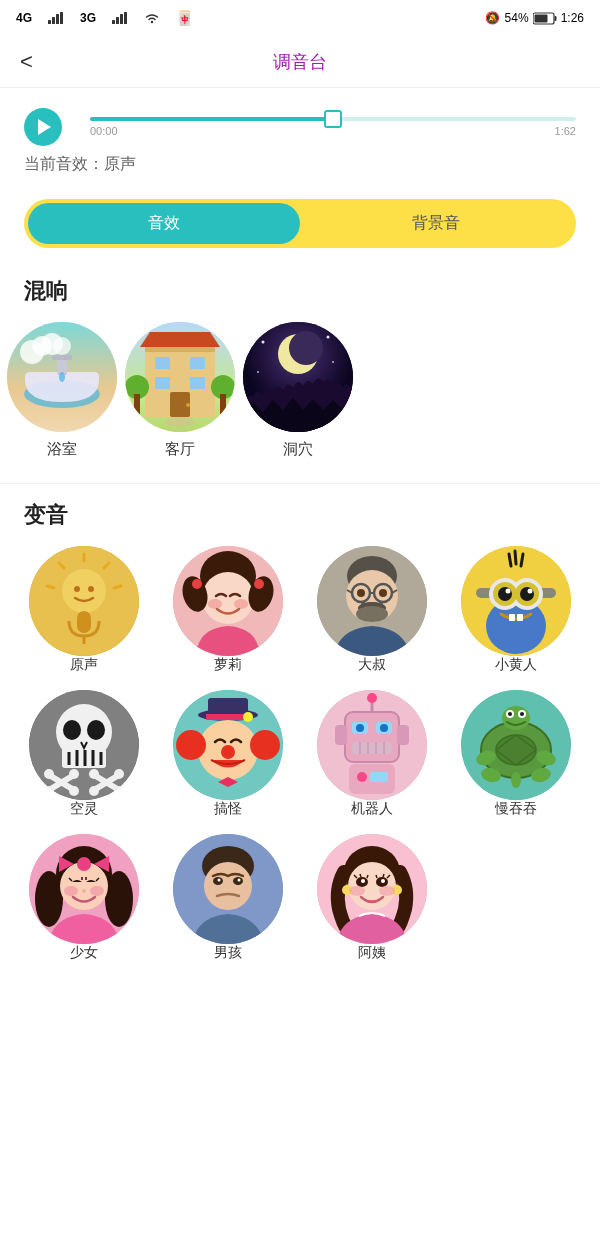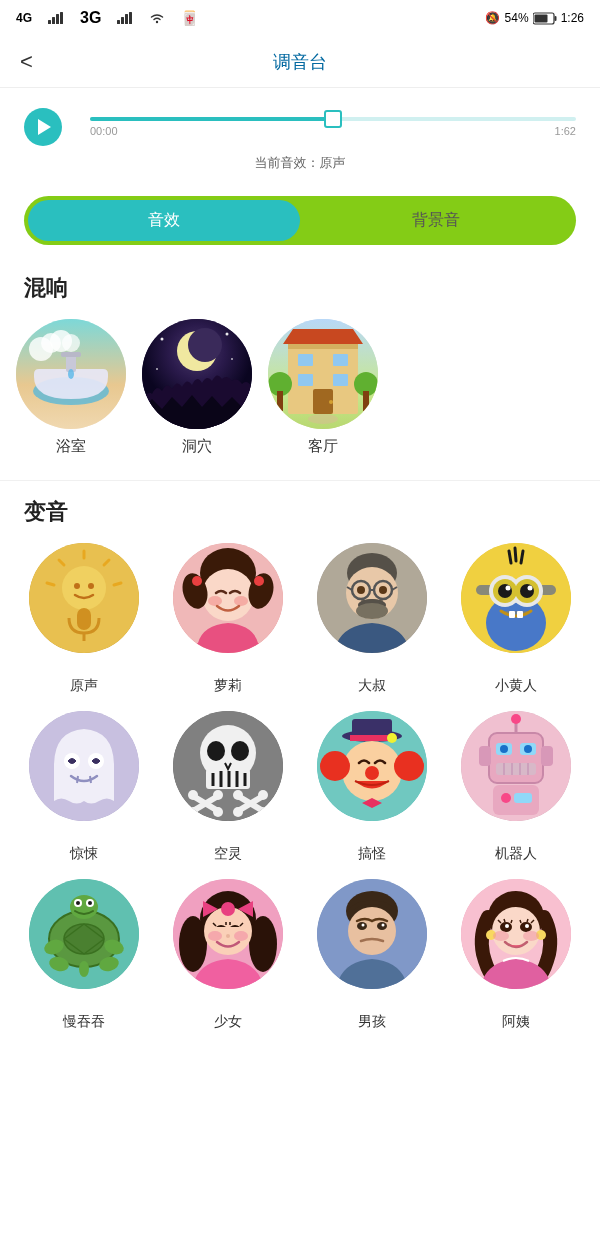--- a/index.html
+++ b/index.html
@@ -40,21 +40,21 @@
       color: #333;
       cursor: pointer;
       position: absolute;
       left: 20px;
     }
     .header-title {
       flex: 1;
       text-align: center;
       font-size: 18px;
       font-weight: 500;
-      color: #0369a1;
+      color: #a21caf;
     }
 
     
     .player-section {
       padding: 20px 24px 10px;
     }
     .player-controls {
       display: flex;
       align-items: center;
       gap: 28px;
@@ -108,30 +108,30 @@
       cursor: pointer;
     }
     .time-labels {
       display: flex;
       justify-content: space-between;
       font-size: 11px;
       color: #999;
       margin-top: 4px;
     }
     .current-effect {
-      text-align: center;
-      font-size: 13px;
+      text-align: left;
+      font-size: 16px;
       color: #666;
       margin: 6px 0 14px;
     }
 
     
     .tab-switch {
       display: flex;
-      background: #84cc16;
+      background: #fde047;
       border-radius: 30px;
       padding: 4px;
       margin: 0 24px 20px;
     }
     .tab-item {
       flex: 1;
       text-align: center;
       padding: 10px 0;
       border-radius: 25px;
       font-size: 16px;
@@ -151,22 +151,22 @@
     .section-title {
       font-size: 22px;
       font-weight: bold;
       color: #222;
       padding: 8px 24px 16px;
     }
 
     
     .reverb-grid {
       display: flex;
-      gap: 16px;
-      padding: 0 16px 20px;
+      gap: 8px;
+      padding: 0 7px 20px;
     }
     .reverb-item {
       display: flex;
       flex-direction: column;
       align-items: center;
       gap: 8px;
       cursor: pointer;
     }
     .reverb-circle {
       width: 110px;
@@ -184,21 +184,21 @@
     .voice-grid {
       display: grid;
       grid-template-columns: repeat(4, 1fr);
       gap: 16px 8px;
       padding: 0 16px 30px;
     }
     .voice-item {
       display: flex;
       flex-direction: column;
       align-items: center;
-      gap: 24px;
+      gap: 0;
       cursor: pointer;
     }
     .voice-circle {
       width: 110px;
       height: 110px;
       border-radius: 50%;
       overflow: hidden;
       background: #eee;
     }
     .voice-label {
@@ -230,21 +230,21 @@
 
 <div class="status-bar">
   <div class="status-left">
     <span style="font-size:12px;font-weight:600;">4G</span>
     <svg width="16" height="12" viewBox="0 0 16 12">
       <rect x="0" y="8" width="3" height="4" fill="#333" rx="0.5"></rect>
       <rect x="4" y="5" width="3" height="7" fill="#333" rx="0.5"></rect>
       <rect x="8" y="2" width="3" height="10" fill="#333" rx="0.5"></rect>
       <rect x="12" y="0" width="3" height="12" fill="#333" rx="0.5"></rect>
     </svg>
-    <span style="font-size:16px;font-weight:600;">3G</span>
+    <span style="font-size:12px;font-weight:600;">3G</span>
     <svg width="16" height="12" viewBox="0 0 16 12">
       <rect x="0" y="8" width="3" height="4" fill="#333" rx="0.5"></rect>
       <rect x="4" y="5" width="3" height="7" fill="#333" rx="0.5"></rect>
       <rect x="8" y="2" width="3" height="10" fill="#333" rx="0.5"></rect>
       <rect x="12" y="0" width="3" height="12" fill="#333" rx="0.5"></rect>
     </svg>
     <svg width="16" height="12" viewBox="0 0 16 12">
       <path d="M8 10 L8 10" stroke="#333" stroke-width="2" stroke-linecap="round"></path>
       <path d="M5 7.5 Q8 5 11 7.5" stroke="#333" stroke-width="1.5" fill="none" stroke-linecap="round"></path>
       <path d="M2.5 5 Q8 1 13.5 5" stroke="#333" stroke-width="1.5" fill="none" stroke-linecap="round"></path>
@@ -321,20 +321,56 @@
         <circle cx="25" cy="30" r="12" fill="#fff" opacity="0.8"></circle>
         <circle cx="35" cy="24" r="10" fill="#fff" opacity="0.8"></circle>
         <circle cx="45" cy="22" r="11" fill="#fff" opacity="0.8"></circle>
         <circle cx="55" cy="24" r="9" fill="#fff" opacity="0.7"></circle>
       </svg>
     </div>
     <span class="reverb-label">浴室</span>
   </div>
 
   <div class="reverb-item">
+    <div class="reverb-circle reverb-livingroom">
+      <svg width="110" height="110" viewBox="0 0 110 110">
+        <defs>
+          <linearGradient id="bg-living" x1="0" y1="0" x2="0" y2="1">
+            <stop offset="0%" stop-color="#b8d8f8"></stop>
+            <stop offset="65%" stop-color="#c8e890"></stop>
+            <stop offset="100%" stop-color="#b8d870"></stop>
+          </linearGradient>
+        </defs>
+        <rect x="0" y="0" width="110" height="110" fill="url(#bg-living)"></rect>
+
+        <rect x="20" y="25" width="70" height="70" fill="#e8c880" rx="2"></rect>
+        <rect x="20" y="20" width="70" height="10" fill="#d4b060"></rect>
+
+        <polygon points="15,25 95,25 85,10 25,10" fill="#c84820"></polygon>
+
+        <rect x="30" y="35" width="15" height="12" fill="#90c8f0" rx="1"></rect>
+        <rect x="65" y="35" width="15" height="12" fill="#90c8f0" rx="1"></rect>
+        <rect x="30" y="55" width="15" height="12" fill="#90c8f0" rx="1"></rect>
+        <rect x="65" y="55" width="15" height="12" fill="#90c8f0" rx="1"></rect>
+
+        <rect x="45" y="70" width="20" height="25" fill="#a06820" rx="2"></rect>
+        <circle cx="63" cy="83" r="2" fill="#d4a030"></circle>
+
+        <ellipse cx="55" cy="100" rx="15" ry="5" fill="#d4c090" opacity="0.6"></ellipse>
+
+        <circle cx="12" cy="65" r="12" fill="#60b030"></circle>
+        <rect x="9" y="72" width="6" height="20" fill="#804010"></rect>
+        <circle cx="98" cy="65" r="12" fill="#60b030"></circle>
+        <rect x="95" y="72" width="6" height="20" fill="#804010"></rect>
+      </svg>
+    </div>
+    <span class="reverb-label">客厅</span>
+  </div>
+
+  <div class="reverb-item">
     <div class="reverb-circle reverb-cave">
       <svg width="110" height="110" viewBox="0 0 110 110">
         <defs>
           <radialGradient id="bg-cave" cx="50%" cy="30%">
             <stop offset="0%" stop-color="#4a3a6b"></stop>
             <stop offset="50%" stop-color="#2a1a4b"></stop>
             <stop offset="100%" stop-color="#0a0520"></stop>
           </radialGradient>
         </defs>
         <rect x="0" y="0" width="110" height="110" fill="url(#bg-cave)"></rect>
@@ -348,56 +384,20 @@
         <circle cx="15" cy="50" r="1" fill="#fff" opacity="0.7"></circle>
 
         <path d="M0 85 Q5 70 10 75 Q15 65 20 72 Q25 62 30 70 Q35 60 40 68 Q45 58 50 66 Q55 55 60 64 Q65 55 70 62 Q75 52 80 60 Q85 55 90 62 Q95 58 100 65 Q105 60 110 68 L110 110 L0 110 Z" fill="#1a0a30"></path>
 
         <path d="M0 90 L10 80 L20 90 L30 78 L40 88 L50 76 L60 88 L70 77 L80 88 L90 78 L100 88 L110 80 L110 110 L0 110 Z" fill="#0a0518"></path>
       </svg>
     </div>
     <span class="reverb-label">洞穴</span>
   </div>
 
-  <div class="reverb-item">
-    <div class="reverb-circle reverb-livingroom">
-      <svg width="110" height="110" viewBox="0 0 110 110">
-        <defs>
-          <linearGradient id="bg-living" x1="0" y1="0" x2="0" y2="1">
-            <stop offset="0%" stop-color="#b8d8f8"></stop>
-            <stop offset="65%" stop-color="#c8e890"></stop>
-            <stop offset="100%" stop-color="#b8d870"></stop>
-          </linearGradient>
-        </defs>
-        <rect x="0" y="0" width="110" height="110" fill="url(#bg-living)"></rect>
-
-        <rect x="20" y="25" width="70" height="70" fill="#e8c880" rx="2"></rect>
-        <rect x="20" y="20" width="70" height="10" fill="#d4b060"></rect>
-
-        <polygon points="15,25 95,25 85,10 25,10" fill="#c84820"></polygon>
-
-        <rect x="30" y="35" width="15" height="12" fill="#90c8f0" rx="1"></rect>
-        <rect x="65" y="35" width="15" height="12" fill="#90c8f0" rx="1"></rect>
-        <rect x="30" y="55" width="15" height="12" fill="#90c8f0" rx="1"></rect>
-        <rect x="65" y="55" width="15" height="12" fill="#90c8f0" rx="1"></rect>
-
-        <rect x="45" y="70" width="20" height="25" fill="#a06820" rx="2"></rect>
-        <circle cx="63" cy="83" r="2" fill="#d4a030"></circle>
-
-        <ellipse cx="55" cy="100" rx="15" ry="5" fill="#d4c090" opacity="0.6"></ellipse>
-
-        <circle cx="12" cy="65" r="12" fill="#60b030"></circle>
-        <rect x="9" y="72" width="6" height="20" fill="#804010"></rect>
-        <circle cx="98" cy="65" r="12" fill="#60b030"></circle>
-        <rect x="95" y="72" width="6" height="20" fill="#804010"></rect>
-      </svg>
-    </div>
-    <span class="reverb-label">客厅</span>
-  </div>
-
 </div>
 
 <div style="height:1px;background:#f0f0f0;margin:4px 0 8px;"></div>
 
 <div class="section-title">变音</div>
 <div class="voice-grid">
 
   <div class="voice-item">
     <div class="voice-circle voice-original">
       <svg width="110" height="110" viewBox="0 0 110 110">
@@ -507,39 +507,20 @@
         <rect x="56" y="68" width="6" height="7" rx="1" fill="#fff"></rect>
 
         <line x1="50" y1="20" x2="48" y2="8" stroke="#1a1a1a" stroke-width="3" stroke-linecap="round"></line>
         <line x1="55" y1="18" x2="54" y2="5" stroke="#1a1a1a" stroke-width="3" stroke-linecap="round"></line>
         <line x1="60" y1="20" x2="62" y2="8" stroke="#1a1a1a" stroke-width="3" stroke-linecap="round"></line>
       </svg>
     </div>
     <span class="voice-label">小黄人</span>
   </div>
 
-  <div class="voice-item">
-    <div class="voice-circle voice-ghost">
-      <svg width="110" height="110" viewBox="0 0 110 110">
-        <circle cx="55" cy="55" r="55" fill="#c8c0e0"></circle>
-
-        <path d="M25 55 Q25 20 55 18 Q85 20 85 55 L85 90 Q78 85 70 90 Q62 95 55 90 Q48 95 40 90 Q32 85 25 90 Z" fill="#f0eef8"></path>
-
-        <circle cx="43" cy="50" r="8" fill="#fff"></circle>
-        <circle cx="67" cy="50" r="8" fill="#fff"></circle>
-        <path d="M39 50 Q43 45 47 50 Q43 55 39 50" fill="#3a3060" stroke="#3a3060" stroke-width="1"></path>
-        <path d="M63 50 Q67 45 71 50 Q67 55 63 50" fill="#3a3060" stroke="#3a3060" stroke-width="1"></path>
-
-        <path d="M42 65 Q55 75 68 65" fill="none" stroke="#9090c0" stroke-width="2.5" stroke-linecap="round"></path>
-        <line x1="49" y1="65" x2="48" y2="72" stroke="#9090c0" stroke-width="2"></line>
-        <line x1="61" y1="65" x2="62" y2="72" stroke="#9090c0" stroke-width="2"></line>
-      </svg>
-    </div>
-    <span class="voice-label">惊悚</span>
-  </div>
 
   <div class="voice-item">
     <div class="voice-circle voice-spirit">
       <svg width="110" height="110" viewBox="0 0 110 110">
         <circle cx="55" cy="55" r="55" fill="#808080"></circle>
 
         <circle cx="55" cy="42" r="28" fill="#f0f0f0"></circle>
         <rect x="33" y="58" width="44" height="20" rx="3" fill="#f0f0f0"></rect>
 
         <ellipse cx="43" cy="40" rx="9" ry="10" fill="#1a1a1a"></ellipse>

